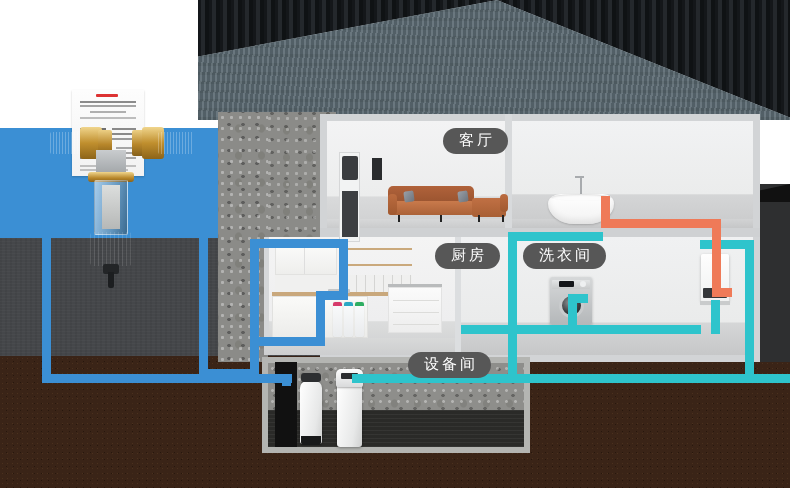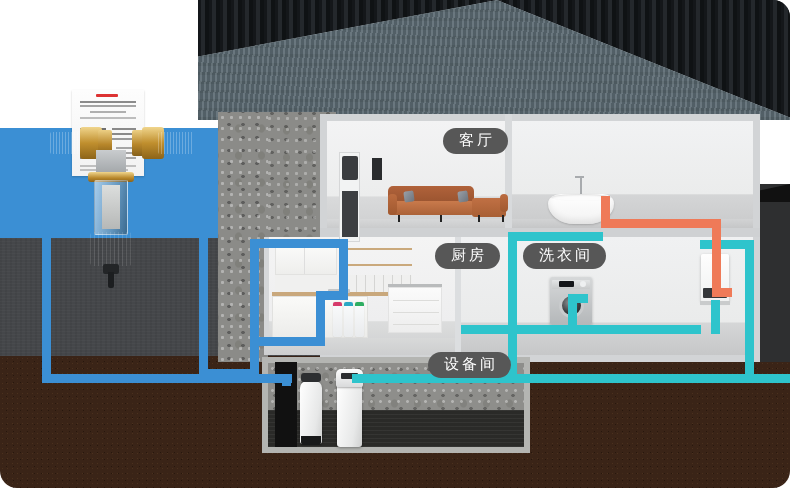--- a/index.html
+++ b/index.html
@@ -1,17 +1,17 @@
 <!DOCTYPE html>
 <html><head>
 <meta charset="utf-8">
 <style>
   html,body{margin:0;padding:0;background:#fff;}
   body{font-family:"DejaVu Sans","Liberation Sans",sans-serif;}
-  #stage{position:relative;width:790px;height:488px;overflow:hidden;background:#ffffff;border-radius:17px;}
+  #stage{position:relative;width:790px;height:488px;overflow:hidden;background:#ffffff;}
 
   
   .ground-concrete{position:absolute;left:0;top:238px;width:790px;height:118px;
      background:#45474a;
      background-image:repeating-linear-gradient(0deg,rgba(255,255,255,.025) 0 1px,transparent 1px 3px),
                       repeating-linear-gradient(90deg,rgba(0,0,0,.05) 0 2px,transparent 2px 5px);}
   .ground-soil{position:absolute;left:0;top:356px;width:790px;height:132px;
      background:#3a2417;
      background-image:radial-gradient(rgba(90,60,35,.55) .8px,transparent .9px),
                       radial-gradient(rgba(20,10,5,.5) .9px,transparent 1px);
@@ -334,15 +334,15 @@
 
     <div style="position:absolute;left:40px;top:142px;width:42px;height:34px;background:linear-gradient(180deg,#3a3c3e,#18191b);border-radius:4px;
                 background-image:repeating-linear-gradient(90deg,rgba(255,255,255,.12) 0 1px,transparent 1px 4px);"></div>
     <div style="position:absolute;left:53px;top:174px;width:16px;height:10px;background:#232527;border-radius:2px;"></div>
     <div style="position:absolute;left:58px;top:182px;width:6px;height:16px;background:#1c1e20;border-radius:0 0 2px 2px;"></div>
   </div>
 
   <div class="badge" style="left:443px;top:128px;">客厅</div>
   <div class="badge" style="left:435px;top:243px;">厨房</div>
   <div class="badge" style="left:523px;top:243px;">洗衣间</div>
-  <div class="badge" style="left:428px;top:352px;">设备间</div>
+  <div class="badge" style="left:408px;top:352px;">设备间</div>
 
 </div>
 
 </body></html>

